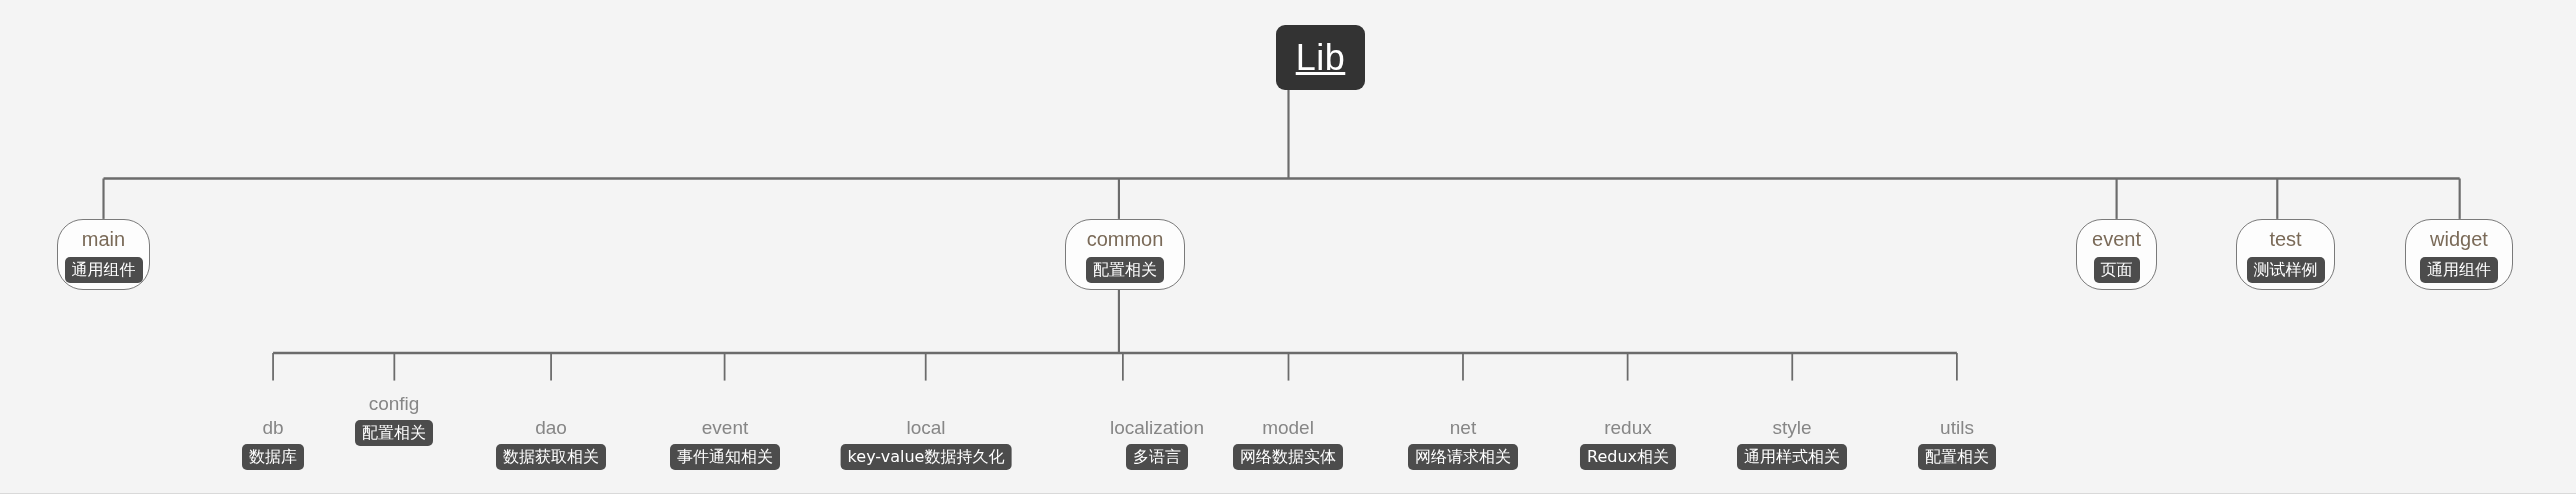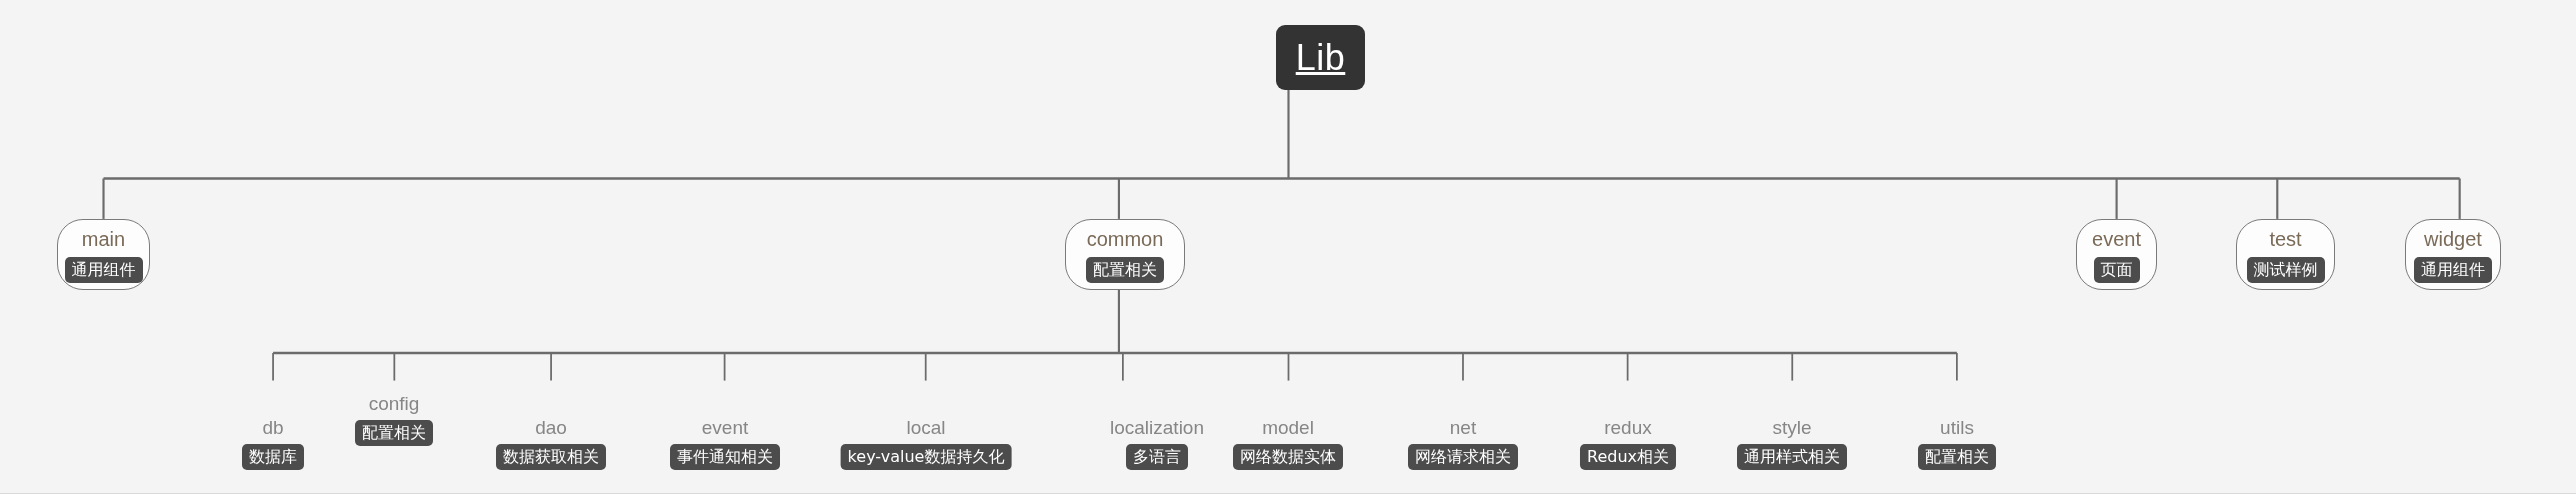--- a/index.html
+++ b/index.html
@@ -125,21 +125,21 @@
         <div class="badge">配置相关</div>
       </div>
       <div class="box-node" style="left: 2076px; top: 219px; width: 81px; height: 71px;">
         <div class="node-title">event</div>
         <div class="badge">页面</div>
       </div>
       <div class="box-node" style="left: 2228px; top: 219px; width: 99px; height: 71px; margin-left: 8px;">
         <div class="node-title">test</div>
         <div class="badge">测试样例</div>
       </div>
-      <div class="box-node" style="left: 2405px; top: 219px; width: 96px; height: 71px;">
+      <div class="box-node" style="left: 2405px; top: 219px; width: 108px; height: 71px;">
         <div class="node-title">widget</div>
         <div class="badge">通用组件</div>
       </div>
       <div class="leaf-node" style="left: 273px; top: 416px;">
         <div class="node-title">db</div>
         <div class="badge">数据库</div>
       </div>
       <div class="leaf-node" style="left: 394px; top: 392px;">
         <div class="node-title">config</div>
         <div class="badge">配置相关</div>

